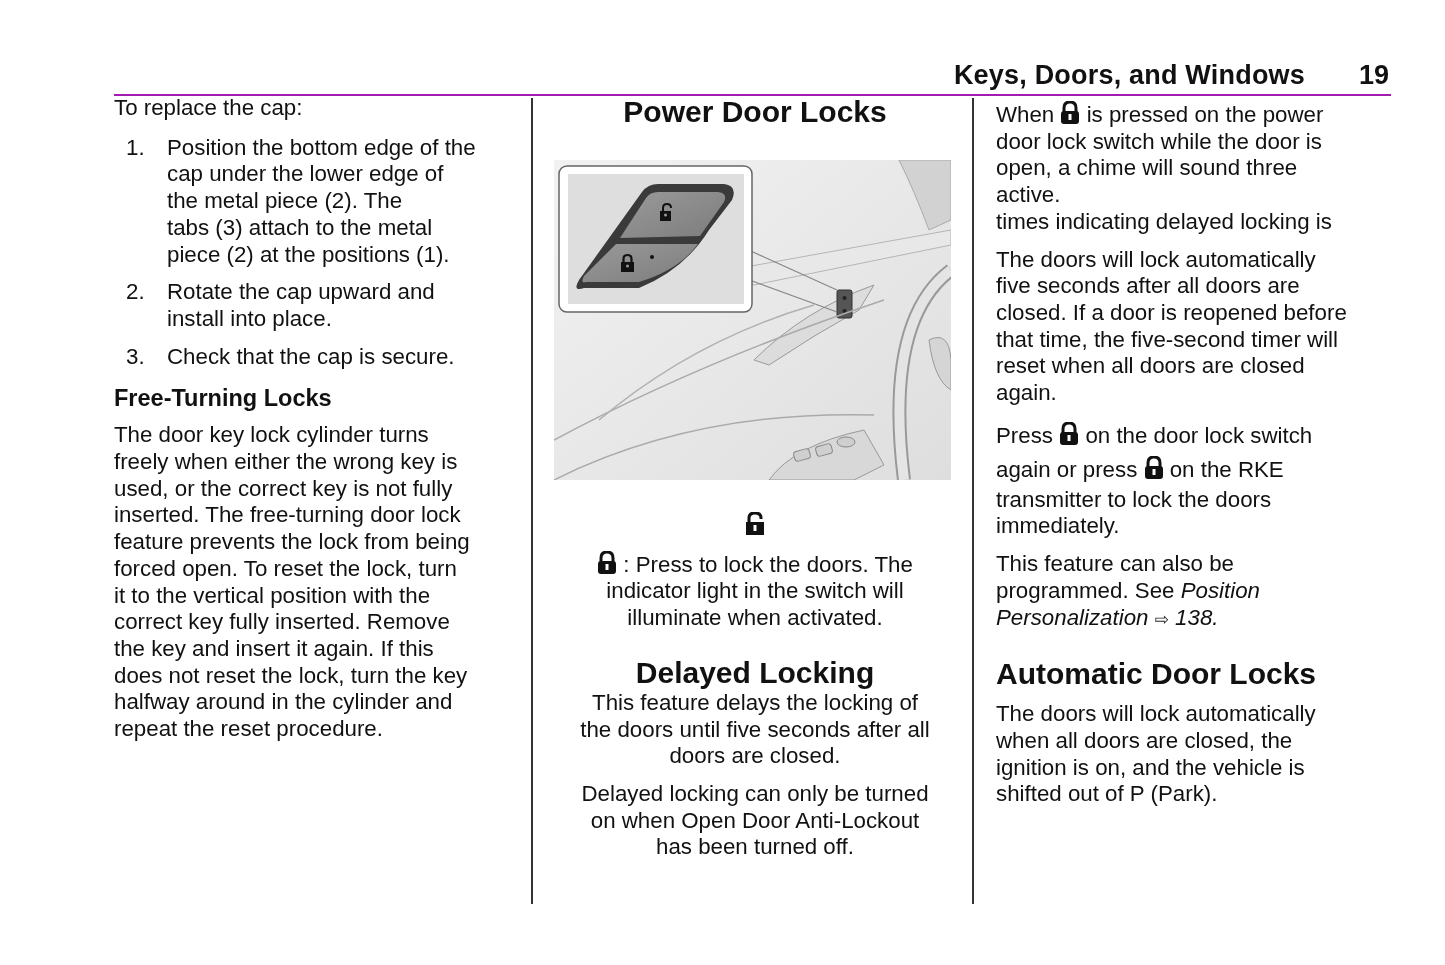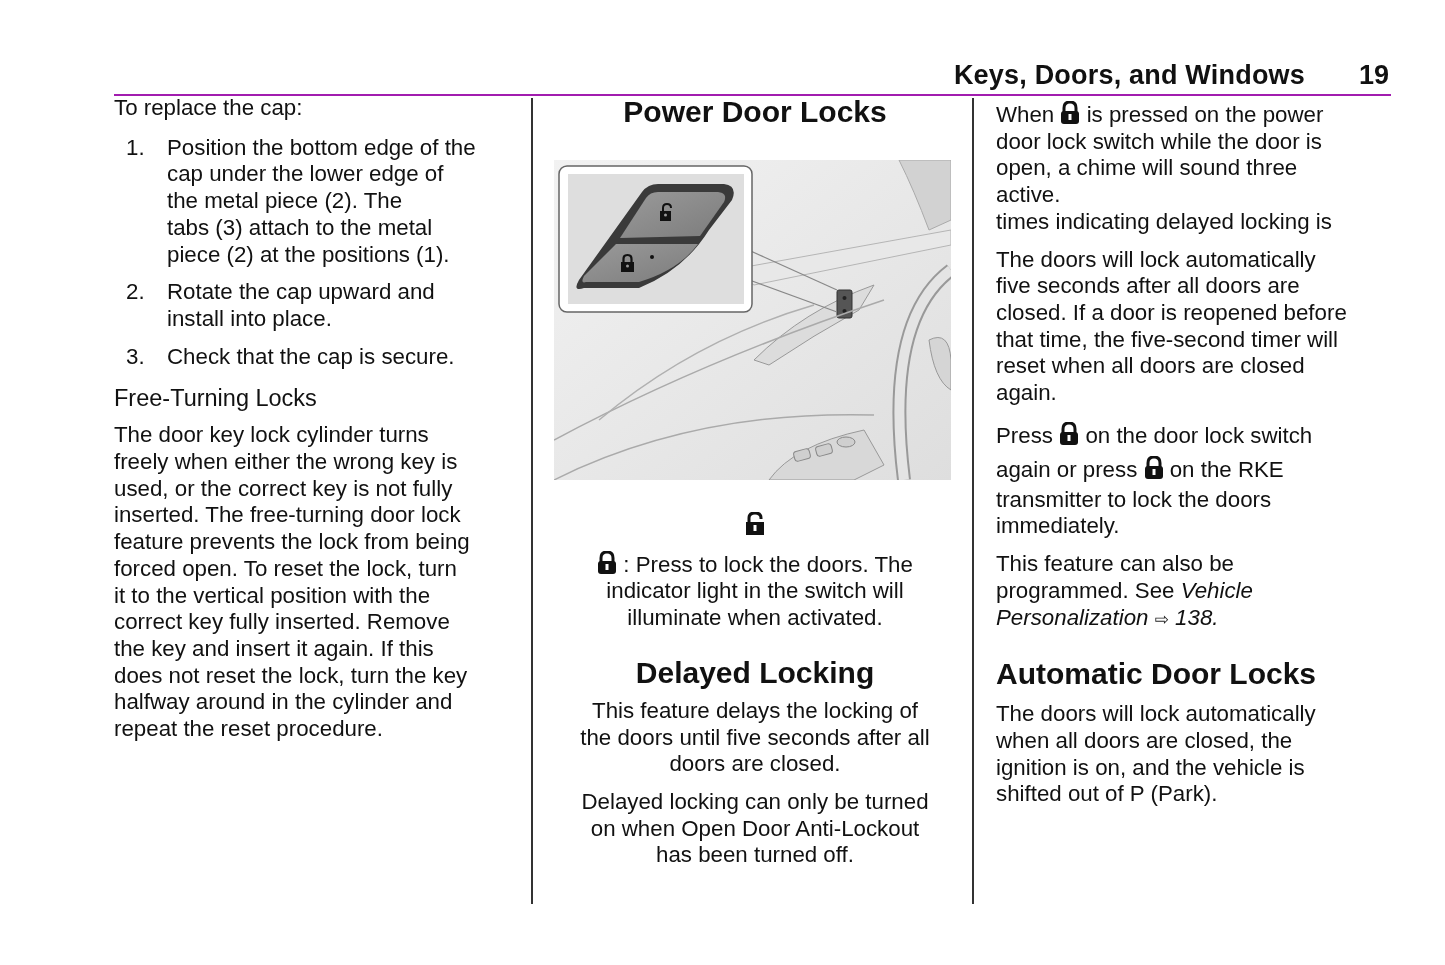--- a/index.html
+++ b/index.html
@@ -19,21 +19,21 @@
     position: absolute; right: 2px; top: 4px;
     font-weight: bold; font-size: 27px;
   }
   .divider { position: absolute; top: 98px; width: 2px; height: 806px; background: #333; }
   .col { position: absolute; top: 95px; font-size: 22.3px; line-height: 26.7px; }
   .col p { margin: 0; }
   .col1 { left: 114px; width: 400px; }
   .col2 { left: 555px; width: 400px; text-align: center; }
   .col3 { left: 996px; width: 395px; }
   .h2 { font-weight: bold; font-size: 30px; line-height: 34px; margin: 0; }
-  .h3 { font-weight: normal; font-size: 23.5px; line-height: 28px; margin: 0; }
+  .h3 { font-weight: bold; font-size: 23.5px; line-height: 28px; margin: 0; }
   ol.steps { list-style: none; margin: 0; padding: 0; }
   ol.steps li { position: relative; padding-left: 53px; }
   ol.steps li .num { position: absolute; left: 12px; top: 0; }
   .ico {
     display: inline-block; vertical-align: -3px; width: 20px; height: 24px;
   }
   .xref { font-style: italic; }
   .arrow { font-style: normal; font-size: 17px; color: #222; }
   .figure {
     position: absolute; left: 554px; top: 160px; width: 397px; height: 320px;
@@ -168,21 +168,21 @@
       <svg class="ico" viewBox="0 0 20 24">
           <path d="M4 11 V7 Q4 1 10 1 Q16 1 16 7 V11" fill="none" stroke="#111" stroke-width="3"></path>
           <rect x="1" y="10" width="18" height="13" rx="3" fill="#111"></rect>
           <rect x="8.5" y="13" width="3" height="6" fill="#fff"></rect>
         </svg>
       <span>: Press to lock the doors. The</span>
     </span>
     <span style="display:block">indicator light in the switch will</span>
     <span style="display:block">illuminate when activated.</span>
   </p>
-  <p class="h2" style="margin-bottom:8px">Delayed Locking</p>
+  <p class="h2" style="">Delayed Locking</p>
   <p style="margin-bottom:11px">
     <span style="display:block">This feature delays the locking of</span>
     <span style="display:block">the doors until five seconds after all</span>
     <span style="display:block">doors are closed.</span>
   </p>
   <p>
     <span style="display:block">Delayed locking can only be turned</span>
     <span style="display:block">on when Open Door Anti-Lockout</span>
     <span style="display:block">has been turned off.</span>
   </p>
@@ -224,21 +224,21 @@
           <rect x="1" y="10" width="18" height="13" rx="3" fill="#111"></rect>
           <rect x="8.5" y="13" width="3" height="6" fill="#fff"></rect>
         </svg><span> on the RKE</span>
     </span>
     <span style="display:block">transmitter to lock the doors</span>
     <span style="display:block">immediately.</span>
   </p>
   <p style="margin-bottom:24px">
     <span style="display:block">This feature can also be</span>
     <span style="display:block">
-      <span>programmed. See </span><span class="xref">Vehicle</span>
+      <span>programmed. See </span><span class="xref">Position</span>
     </span>
     <span style="display:block">
       <span class="xref">Personalization</span>
       <span class="arrow">⇨</span>
       <span class="xref">138</span><span class="xref">.</span>
     </span>
   </p>
   <p class="h2" style="margin-bottom:10px">Automatic Door Locks</p>
   <p>
     <span style="display:block">The doors will lock automatically</span>

